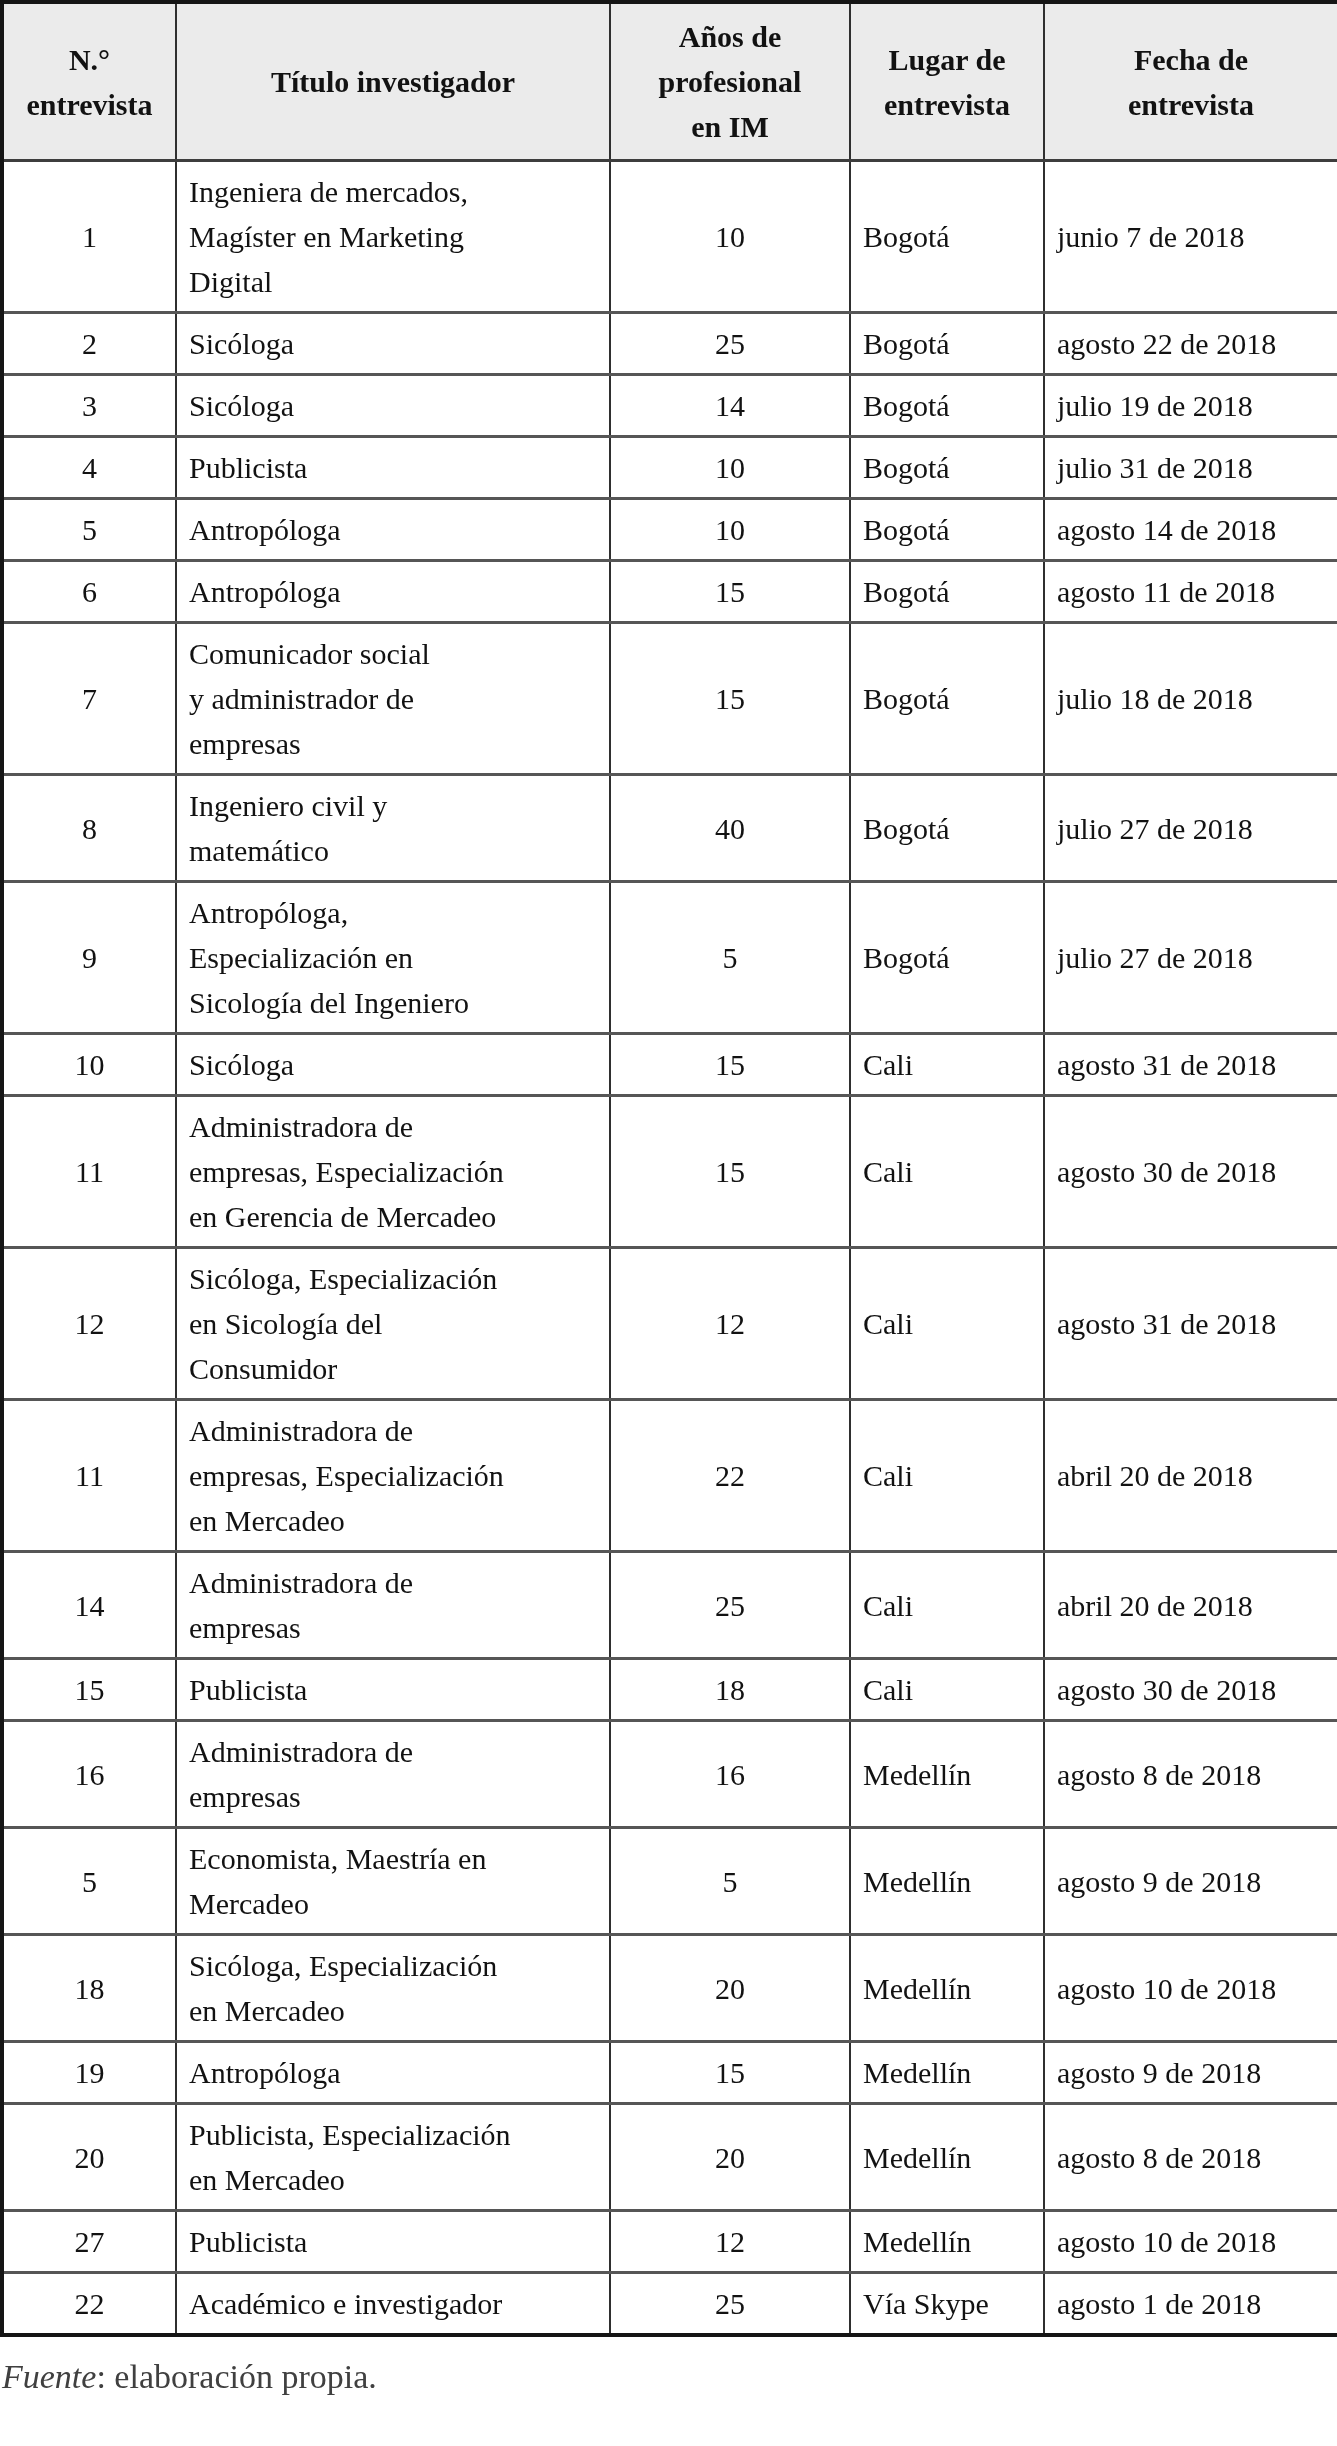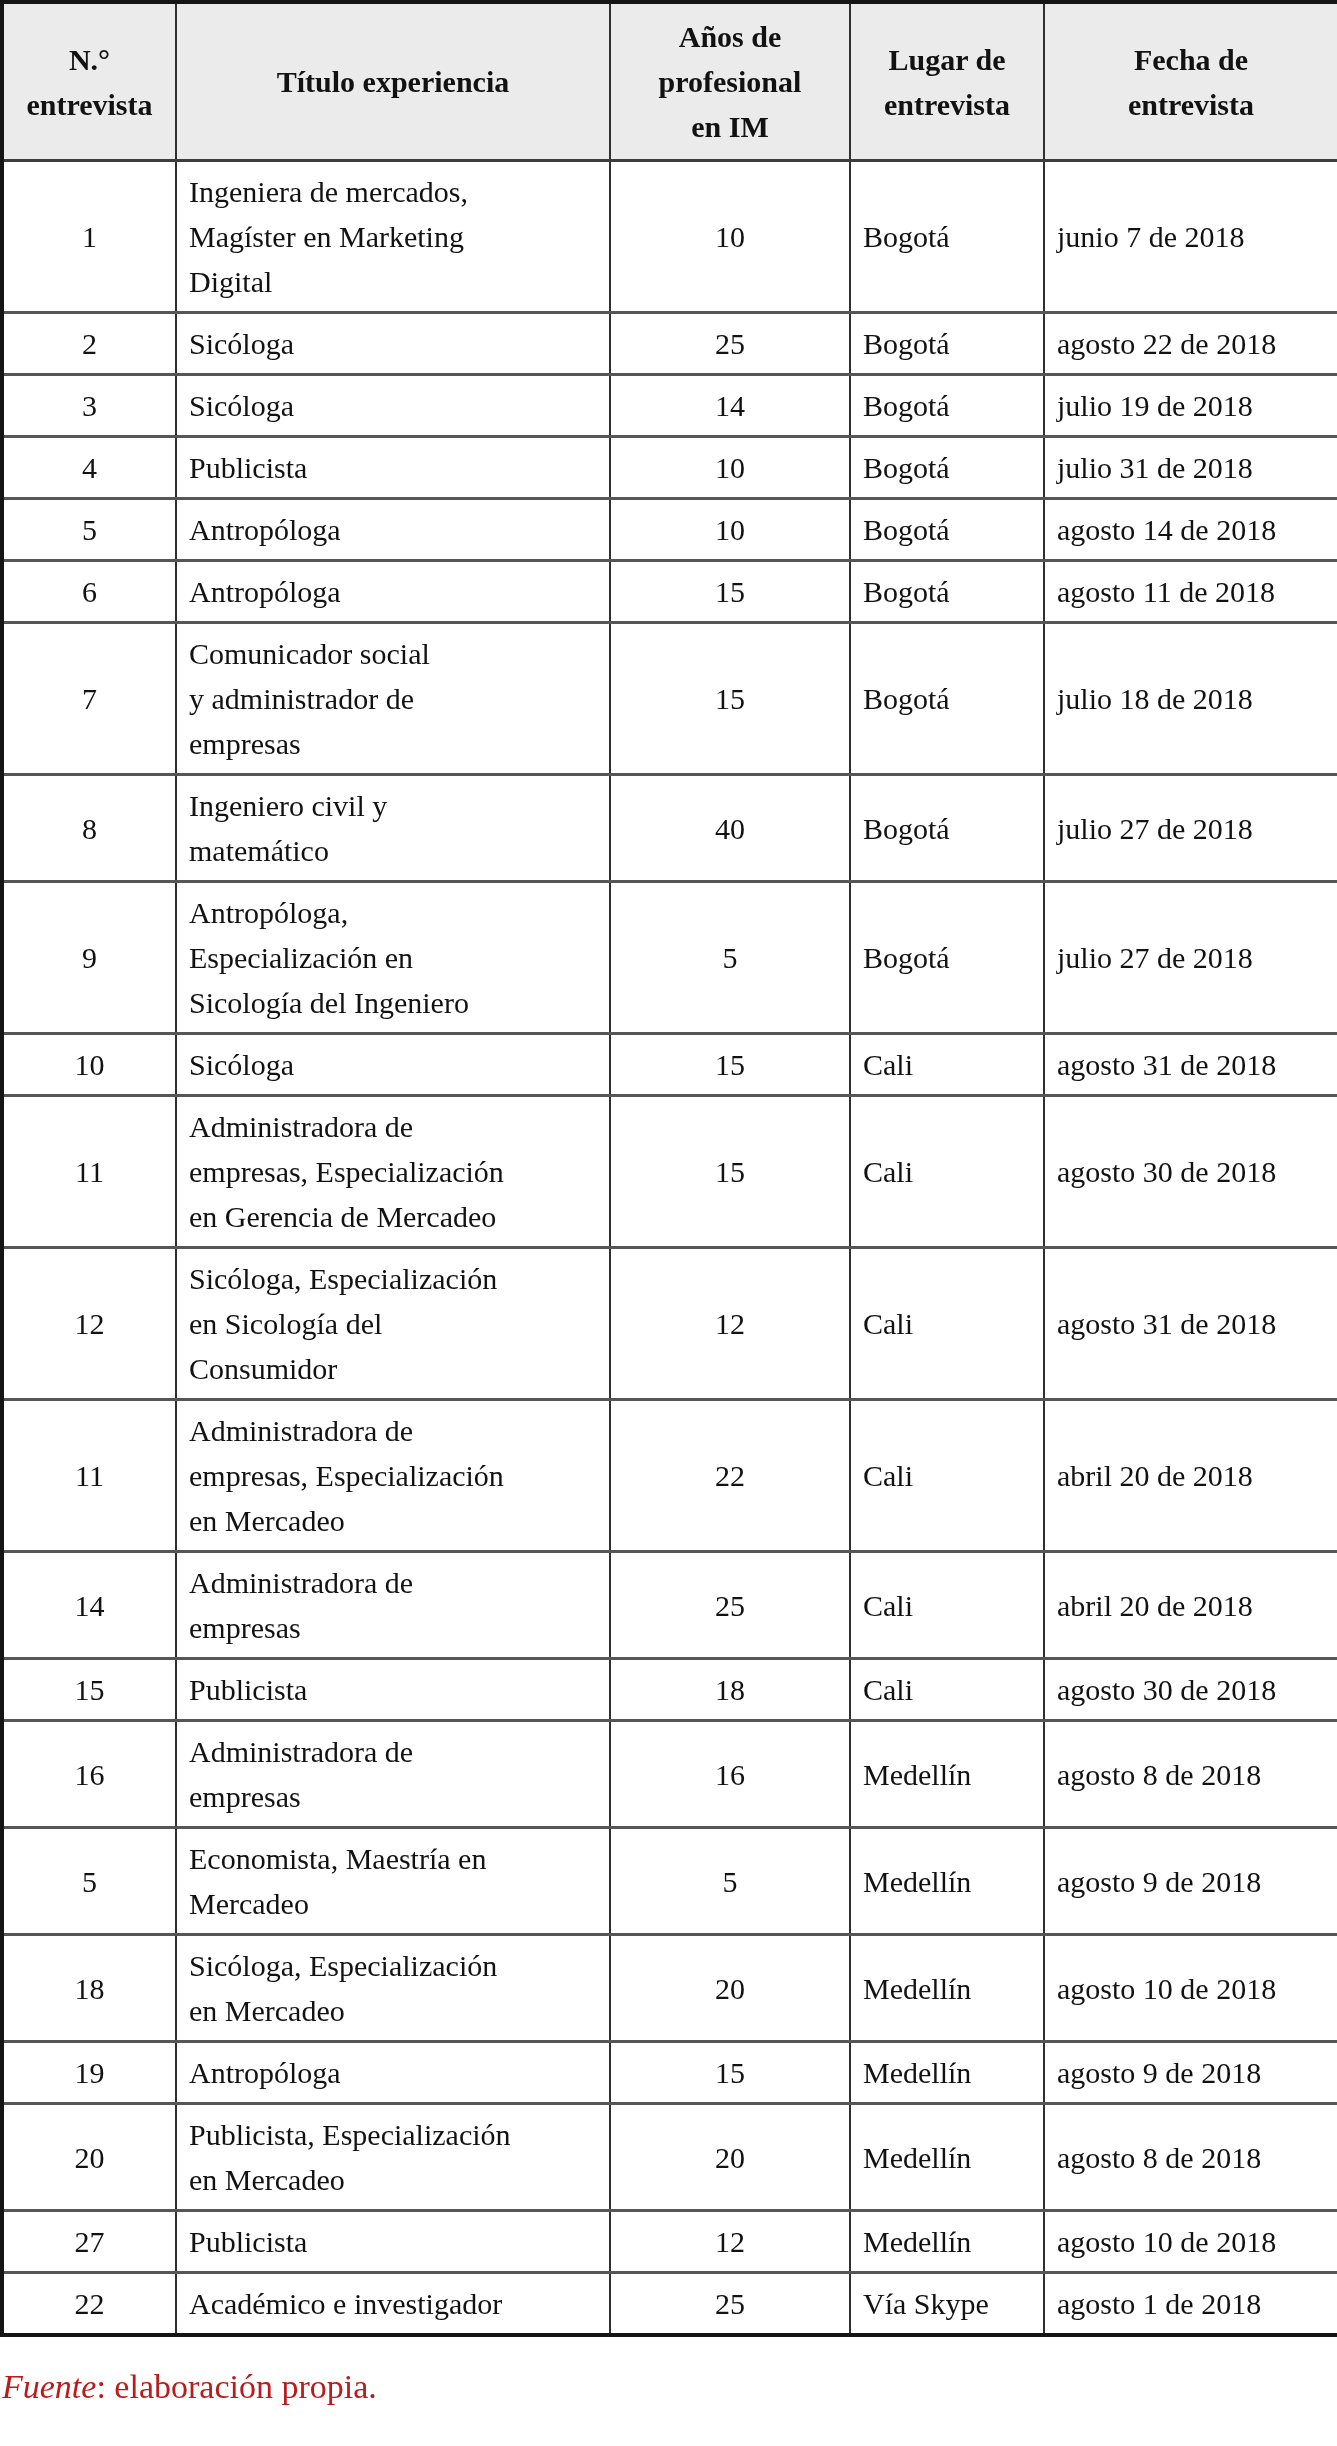--- a/index.html
+++ b/index.html
@@ -46,24 +46,24 @@
     border-right: 2px solid #2f2f2f;
     border-top: 3px solid #565656;
     border-bottom: 3px solid #565656;
     background: #ffffff;
   }
   td.col-num, td.col-exp { text-align: center; }
   td.col-titulo { white-space: pre-line; }
   td.col-lugar, td.col-fecha, td.col-titulo { text-align: left; }
 
   .source-note {
-    margin: 28px 0 0 2px;
+    margin: 18px 0 0 2px;
     font-size: 34px;
     line-height: 1.3;
-    color: #b91c1c;
+    color: #404040;
     font-family: Liberation Serif, serif;
   }
   .source-note em { font-style: italic; }
 </style>
 </head>
 <body>
 
 <div class="page">
 
   <table class="interviews">
@@ -71,21 +71,21 @@
       <col class="c-num">
         <col class="c-titulo">
         <col class="c-exp">
         <col class="c-lugar">
         <col class="c-fecha">
     </colgroup>
     <thead>
       <tr id="head-row">
           <th class="col-num">N.°
 entrevista</th>
-          <th class="col-titulo">Título experiencia</th>
+          <th class="col-titulo">Título investigador</th>
           <th class="col-exp">Años de
 profesional
 en IM</th>
           <th class="col-lugar">Lugar de
 entrevista</th>
           <th class="col-fecha">Fecha de
 entrevista</th>
         </tr>
     </thead>
     <tbody id="table-body">

